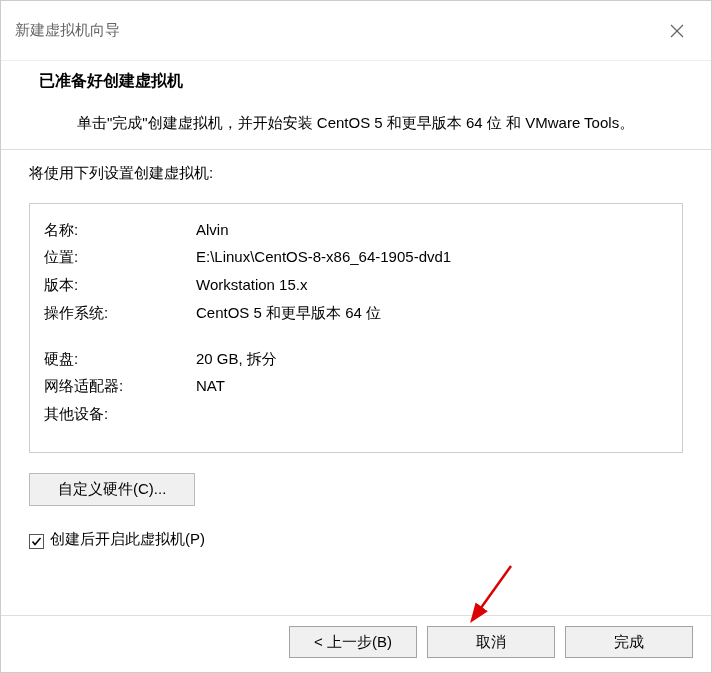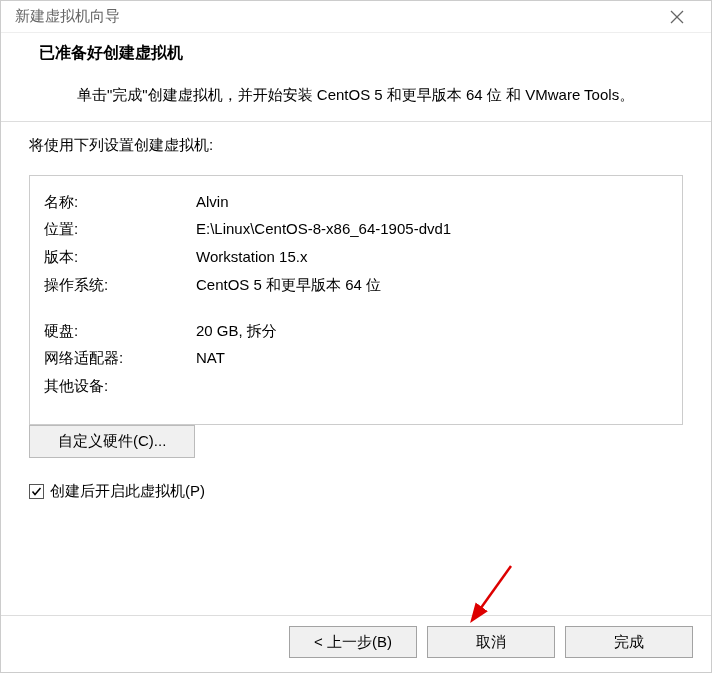--- a/index.html
+++ b/index.html
@@ -14,21 +14,21 @@
     }
     .window {
       width: 712px;
       height: 673px;
       border: 1px solid #ccc;
       display: flex;
       flex-direction: column;
       position: relative;
     }
     .titlebar {
-      height: 32px;
+      height: 60px;
       display: flex;
       align-items: center;
       padding: 0 14px;
       color: #666;
       font-size: 15px;
       border-bottom: 1px solid #eee;
     }
     .titlebar-spacer { flex: 1; }
     .close-btn {
       width: 40px;
@@ -80,33 +80,34 @@
     }
     .settings-label {
       width: 152px;
       flex-shrink: 0;
     }
     .settings-value {
       flex: 1;
     }
     .settings-gap { height: 18px; }
     .customize-row {
+      margin-top: 20px;
     }
     .customize-btn {
       background: #f0f0f0;
       border: 1px solid #bbb;
       padding: 6px 28px;
       font-size: 15px;
       font-family: inherit;
       cursor: default;
     }
     .checkbox-row {
       margin-top: 24px;
       display: flex;
-      align-items: center;
+      align-items: flex-end;
       gap: 6px;
       font-size: 15px;
     }
     .checkbox {
       width: 15px;
       height: 15px;
       border: 1px solid #555;
       display: inline-flex;
       align-items: center;
       justify-content: center;

